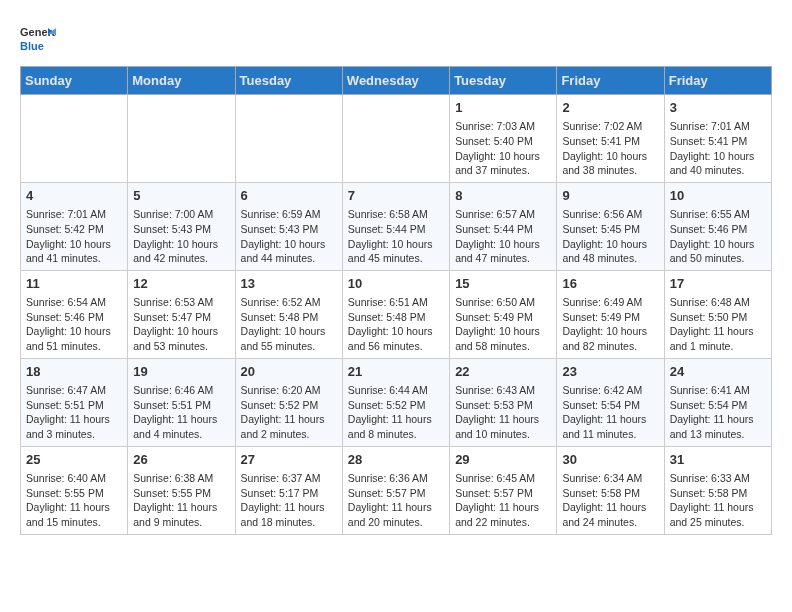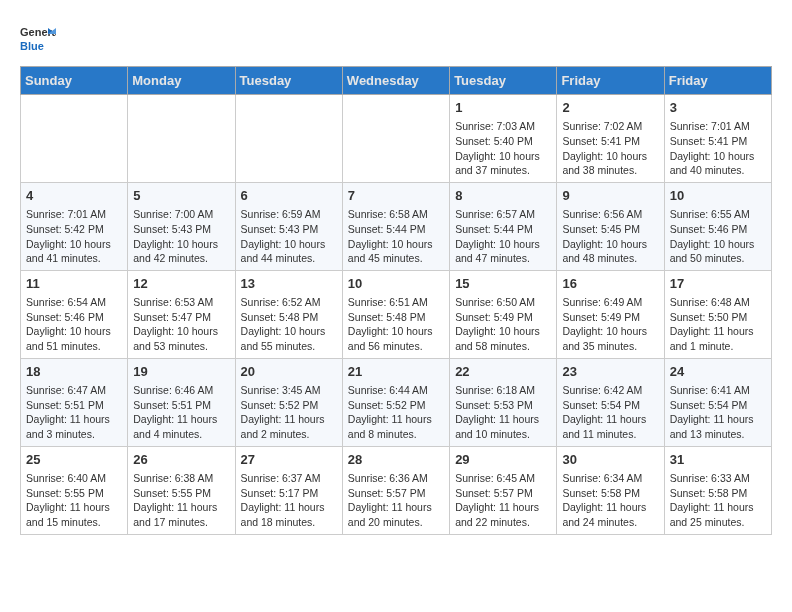--- a/index.html
+++ b/index.html
@@ -217,21 +217,21 @@
           <div>Sunrise: 6:50 AM</div>
           <div>Sunset: 5:49 PM</div>
           <div>Daylight: 10 hours</div>
           <div>and 58 minutes.</div>
         </td>
         <td>
           <span class="day-num">16</span>
           <div>Sunrise: 6:49 AM</div>
           <div>Sunset: 5:49 PM</div>
           <div>Daylight: 10 hours</div>
-          <div>and 35 minutes.</div>
+          <div>and 82 minutes.</div>
         </td>
         <td>
           <span class="day-num">17</span>
           <div>Sunrise: 6:48 AM</div>
           <div>Sunset: 5:50 PM</div>
           <div>Daylight: 11 hours</div>
           <div>and 1 minute.</div>
         </td>
       </tr>
       <tr>
@@ -244,35 +244,35 @@
         </td>
         <td>
           <span class="day-num">19</span>
           <div>Sunrise: 6:46 AM</div>
           <div>Sunset: 5:51 PM</div>
           <div>Daylight: 11 hours</div>
           <div>and 4 minutes.</div>
         </td>
         <td>
           <span class="day-num">20</span>
-          <div>Sunrise: 3:45 AM</div>
+          <div>Sunrise: 6:20 AM</div>
           <div>Sunset: 5:52 PM</div>
           <div>Daylight: 11 hours</div>
           <div>and 2 minutes.</div>
         </td>
         <td>
           <span class="day-num">21</span>
           <div>Sunrise: 6:44 AM</div>
           <div>Sunset: 5:52 PM</div>
           <div>Daylight: 11 hours</div>
           <div>and 8 minutes.</div>
         </td>
         <td>
           <span class="day-num">22</span>
-          <div>Sunrise: 6:18 AM</div>
+          <div>Sunrise: 6:43 AM</div>
           <div>Sunset: 5:53 PM</div>
           <div>Daylight: 11 hours</div>
           <div>and 10 minutes.</div>
         </td>
         <td>
           <span class="day-num">23</span>
           <div>Sunrise: 6:42 AM</div>
           <div>Sunset: 5:54 PM</div>
           <div>Daylight: 11 hours</div>
           <div>and 11 minutes.</div>
@@ -291,21 +291,21 @@
           <div>Sunrise: 6:40 AM</div>
           <div>Sunset: 5:55 PM</div>
           <div>Daylight: 11 hours</div>
           <div>and 15 minutes.</div>
         </td>
         <td>
           <span class="day-num">26</span>
           <div>Sunrise: 6:38 AM</div>
           <div>Sunset: 5:55 PM</div>
           <div>Daylight: 11 hours</div>
-          <div>and 17 minutes.</div>
+          <div>and 9 minutes.</div>
         </td>
         <td>
           <span class="day-num">27</span>
           <div>Sunrise: 6:37 AM</div>
           <div>Sunset: 5:17 PM</div>
           <div>Daylight: 11 hours</div>
           <div>and 18 minutes.</div>
         </td>
         <td>
           <span class="day-num">28</span>

